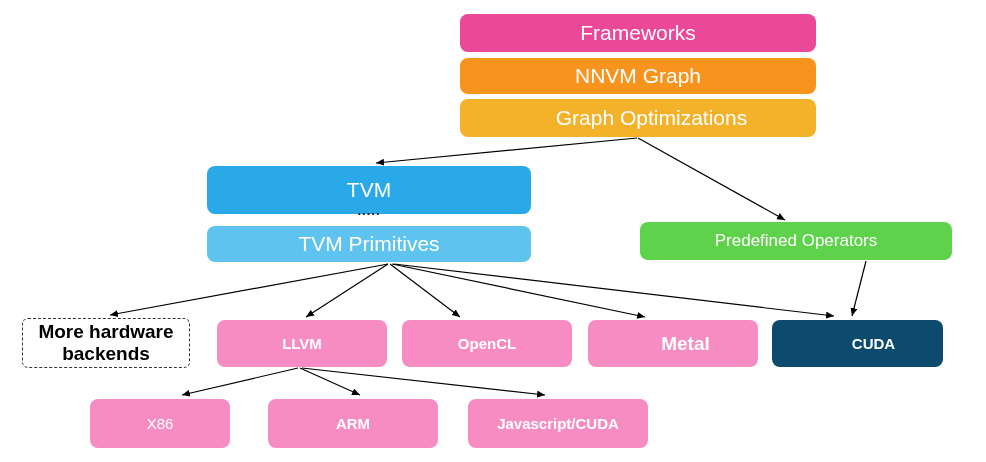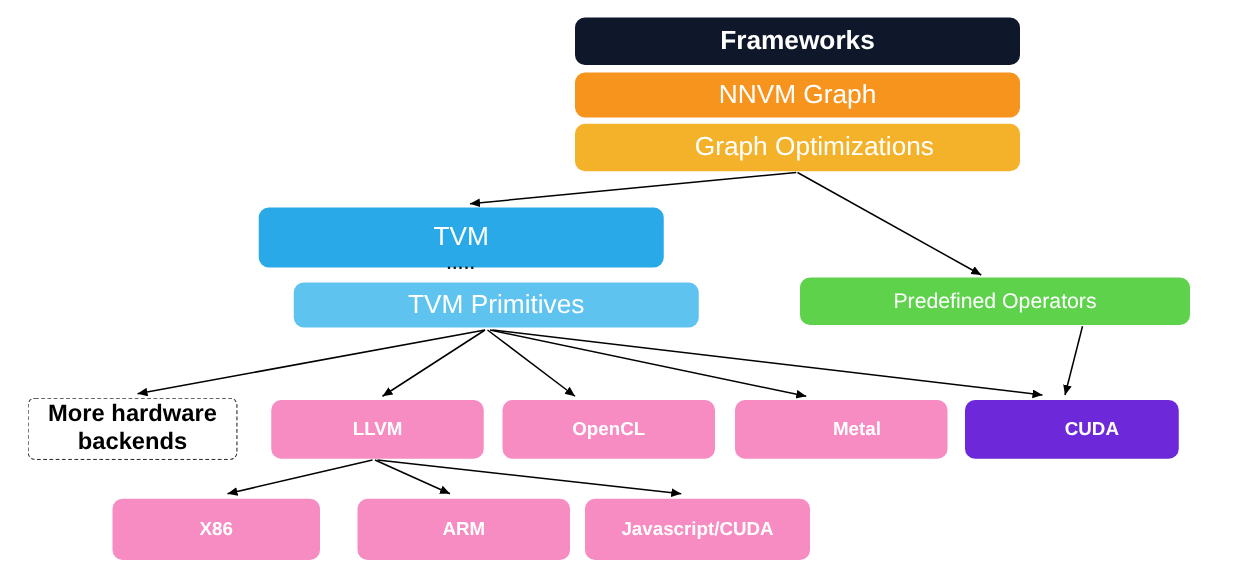--- a/index.html
+++ b/index.html
@@ -31,21 +31,21 @@
     text-align: center;
     color: #ffffff;
     border-radius: 8px;
     line-height: 1.15;
   }
 
   .n-frameworks { left: 460px; top: 14px;  width: 356px; height: 38px; font-size: 21px; }
   .n-nnvm       { left: 460px; top: 58px;  width: 356px; height: 36px; font-size: 21px; }
   .n-graphopt   { left: 460px; top: 99px;  width: 356px; height: 38px; font-size: 21px; }
   .n-tvm        { left: 207px; top: 166px; width: 324px; height: 48px; font-size: 21px; }
-  .n-tvmprim    { left: 207px; top: 226px; width: 324px; height: 36px; font-size: 21px; margin-left: 28px; }
+  .n-tvmprim    { left: 207px; top: 226px; width: 324px; height: 36px; font-size: 21px; }
   .n-predefined { left: 640px; top: 222px; width: 312px; height: 38px; font-size: 17px; }
 
   .dots {
     position: absolute;
     z-index: 2;
     left: 207px; top: 203px; width: 324px;
     text-align: center;
     color: #1a1a1a;
     font-size: 13px;
     font-weight: 700;
@@ -58,25 +58,25 @@
     border: 1.5px dashed #333333;
     border-radius: 6px;
     color: #000000;
     font-size: 19px;
     font-weight: 700;
     padding: 0 14px;
   }
 
   .n-llvm   { left: 217px; top: 320px; width: 170px; height: 47px; font-size: 15px; font-weight: 700; }
   .n-opencl { left: 402px; top: 320px; width: 170px; height: 47px; font-size: 15px; font-weight: 700; }
-  .n-metal  { left: 588px; top: 320px; width: 170px; height: 47px; font-size: 15px; font-weight: 700; padding-left: 25px; }
+  .n-metal  { left: 588px; top: 320px; width: 170px; height: 47px; font-size: 19px; font-weight: 700; padding-left: 25px; }
   .n-cuda   { left: 772px; top: 320px; width: 171px; height: 47px; font-size: 15px; font-weight: 700; }
 
-  .n-x86    { left: 90px;  top: 399px; width: 166px; height: 49px; font-size: 15px; font-weight: 700; }
-  .n-arm    { left: 286px; top: 399px; width: 170px; height: 49px; font-size: 15px; font-weight: 700; }
+  .n-x86    { left: 90px;  top: 399px; width: 140px; height: 49px; font-size: 15px; font-weight: 400; }
+  .n-arm    { left: 268px; top: 399px; width: 170px; height: 49px; font-size: 15px; font-weight: 700; }
   .n-jswasm { left: 468px; top: 399px; width: 180px; height: 49px; font-size: 15px; font-weight: 700; }
 </style>
 </head>
 <body>
 
 <div class="canvas">
 
   <svg class="arrows" viewBox="0 0 986 462" xmlns="http://www.w3.org/2000/svg">
     <defs>
       <marker id="ah" markerUnits="userSpaceOnUse" markerWidth="10" markerHeight="8" refX="8" refY="3.5" orient="auto">
@@ -89,21 +89,21 @@
     <line x1="388" y1="264" x2="306" y2="317" marker-end="url(#ah)"></line>
     <line x1="390" y1="264" x2="460" y2="317" marker-end="url(#ah)"></line>
     <line x1="392" y1="264" x2="645" y2="317" marker-end="url(#ah)"></line>
     <line x1="394" y1="264" x2="834" y2="316" marker-end="url(#ah)"></line>
     <line x1="866" y1="261" x2="852" y2="316" marker-end="url(#ah)"></line>
     <line x1="298" y1="368" x2="182" y2="395" marker-end="url(#ah)"></line>
     <line x1="300" y1="368" x2="360" y2="395" marker-end="url(#ah)"></line>
     <line x1="302" y1="368" x2="545" y2="395" marker-end="url(#ah)"></line>
   </svg>
 
-  <div class="node n-frameworks" style="background: #0f172a; font-weight: bold;">Frameworks</div>
+  <div class="node n-frameworks" style="background: #ec4899;">Frameworks</div>
 
   <div class="node n-nnvm" style="background: rgb(247, 148, 29);">NNVM Graph</div>
 
   <div class="node n-graphopt" style="background: rgb(243, 178, 41); padding-left: 27px;">Graph Optimizations</div>
 
   <div class="node n-tvm" style="background: rgb(41, 169, 232);">TVM</div>
 
   <div class="dots">.....</div>
 
   <div class="node n-tvmprim" style="background: rgb(95, 195, 240);">TVM Primitives</div>
@@ -111,21 +111,21 @@
   <div class="node n-predefined" style="background: rgb(94, 210, 75);">Predefined Operators</div>
 
   <div class="node n-morehw">More hardware backends</div>
 
   <div class="node n-llvm" style="background: rgb(247, 140, 194);">LLVM</div>
 
   <div class="node n-opencl" style="background: rgb(247, 140, 194);">OpenCL</div>
 
   <div class="node n-metal" style="background: rgb(247, 140, 194);">Metal</div>
 
-  <div class="node n-cuda" style="background: #6d28d9; padding-left: 32px;">CUDA</div>
+  <div class="node n-cuda" style="background: #0c4a6e; padding-left: 32px;">CUDA</div>
 
   <div class="node n-x86" style="background: rgb(247, 140, 194);">X86</div>
 
   <div class="node n-arm" style="background: rgb(247, 140, 194);">ARM</div>
 
   <div class="node n-jswasm" style="background: rgb(247, 140, 194);">Javascript/CUDA</div>
 
 </div>
 
 </body></html>

